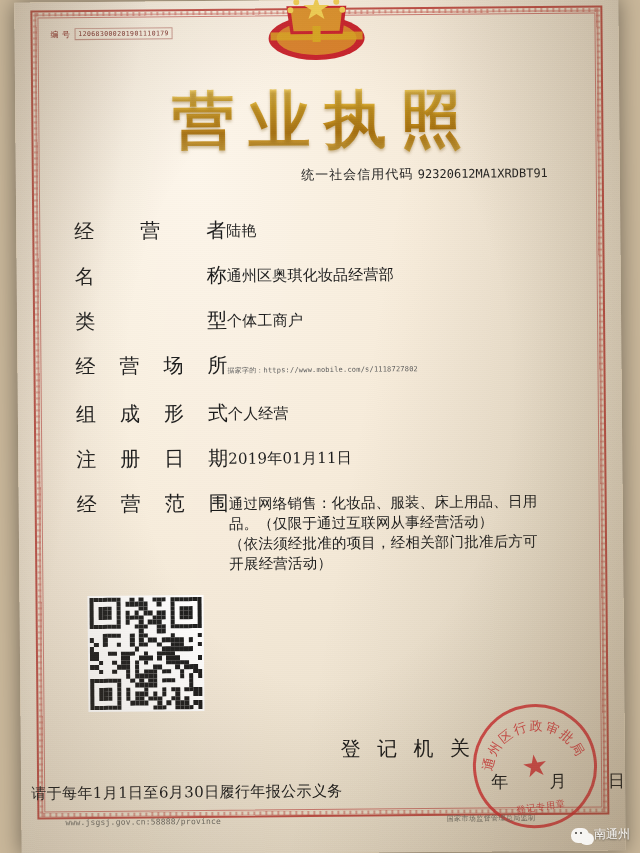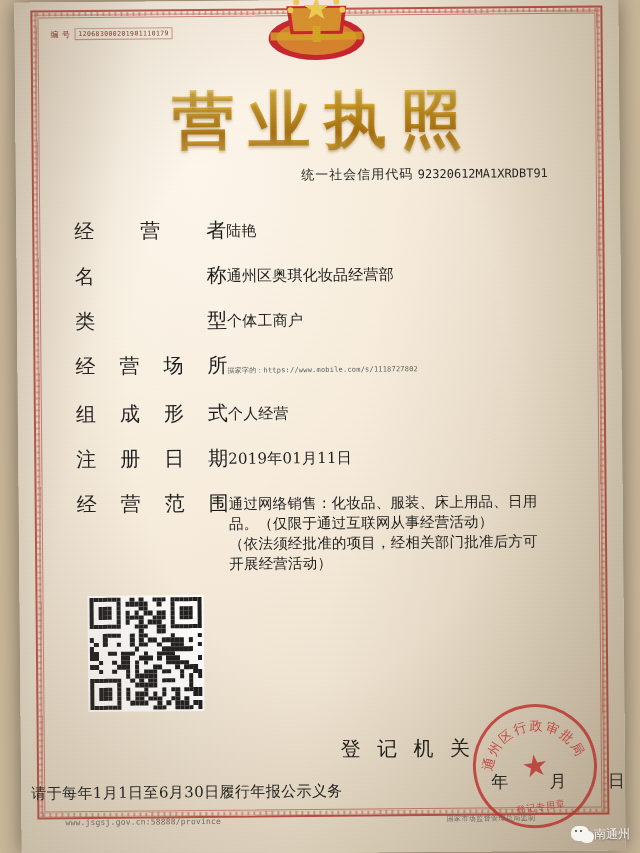--- a/index.html
+++ b/index.html
@@ -297,21 +297,21 @@
     color: #6d6a62;
     letter-spacing: 0.4px;
   }
 
   
   .wm {
     position: absolute;
     right: 10px;
     bottom: 10px;
     display: flex;
-    align-items: flex-start;
+    align-items: flex-end;
     gap: 5px;
     color: #ffffff;
     font-size: 12px;
     font-family: "DejaVu Sans", "Liberation Sans", sans-serif;
     text-shadow: 0 1px 2px rgba(0,0,0,0.55);
     opacity: 0.92;
   }
   .wm .wx {
     width: 18px; height: 15px;
     border-radius: 7px;

